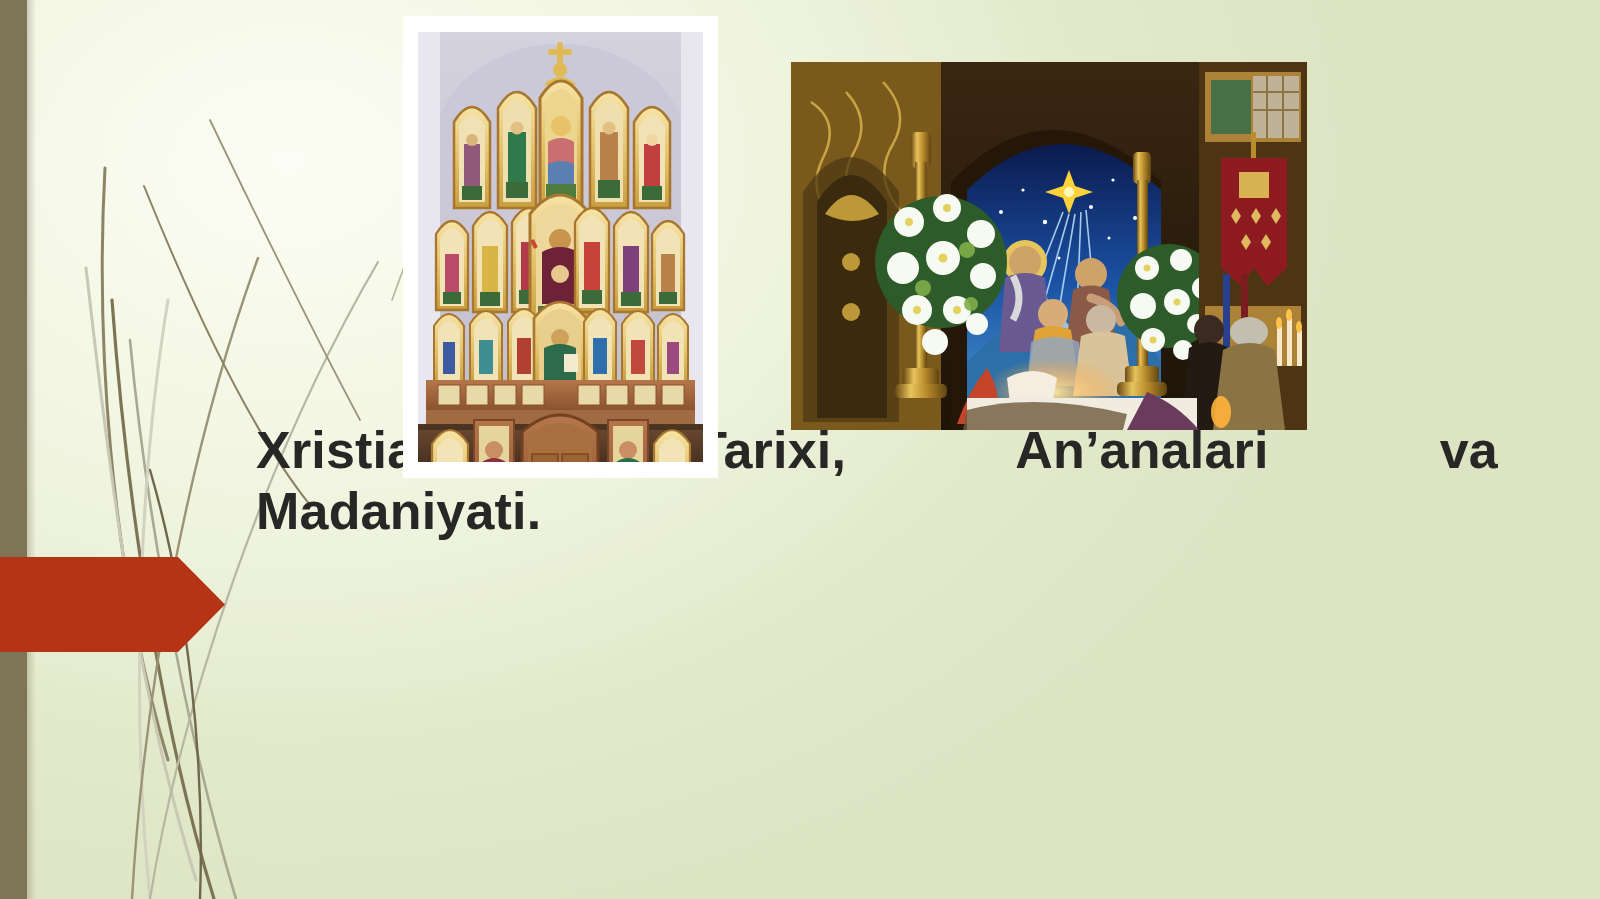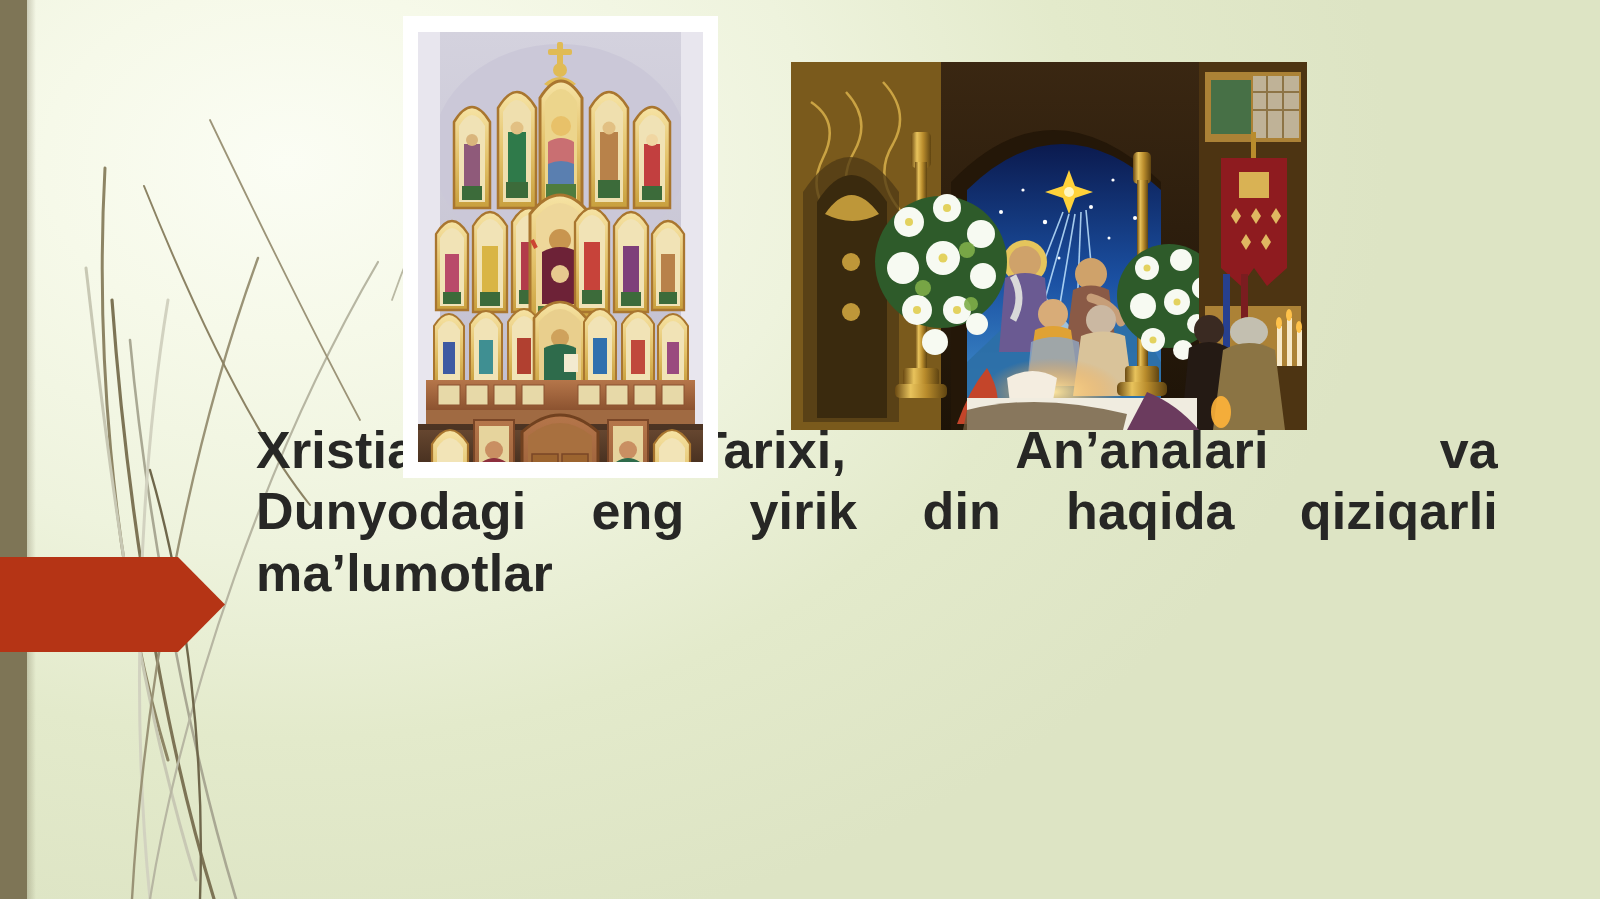--- a/index.html
+++ b/index.html
@@ -593,20 +593,17 @@
 
       <rect x="176" y="336" width="230" height="32" fill="#f0ece0"></rect>
       <path d="M356 330 q30 12 52 38 h-72 Z" fill="#6b3b5e"></path>
       <path d="M176 348 q70 -18 160 4 l-4 16 h-160 Z" fill="#6e5a3c" opacity="0.8"></path>
     </svg>
   </div>
 
   <div class="title-block">
     <div class="title-para">
       <span class="title-line justify-all">Xristianlik: Tarixi, An’analari va</span>
-    </div>
-    <div class="title-para">
-      <span class="title-line justify-all">Dunyodagi eng yirik din haqida qiziqarli</span>
-      <span class="title-line">ma’lumotlar</span>
+      <span class="title-line">Madaniyati.</span>
     </div>
   </div>
 
 </div>
 
 </body></html>

